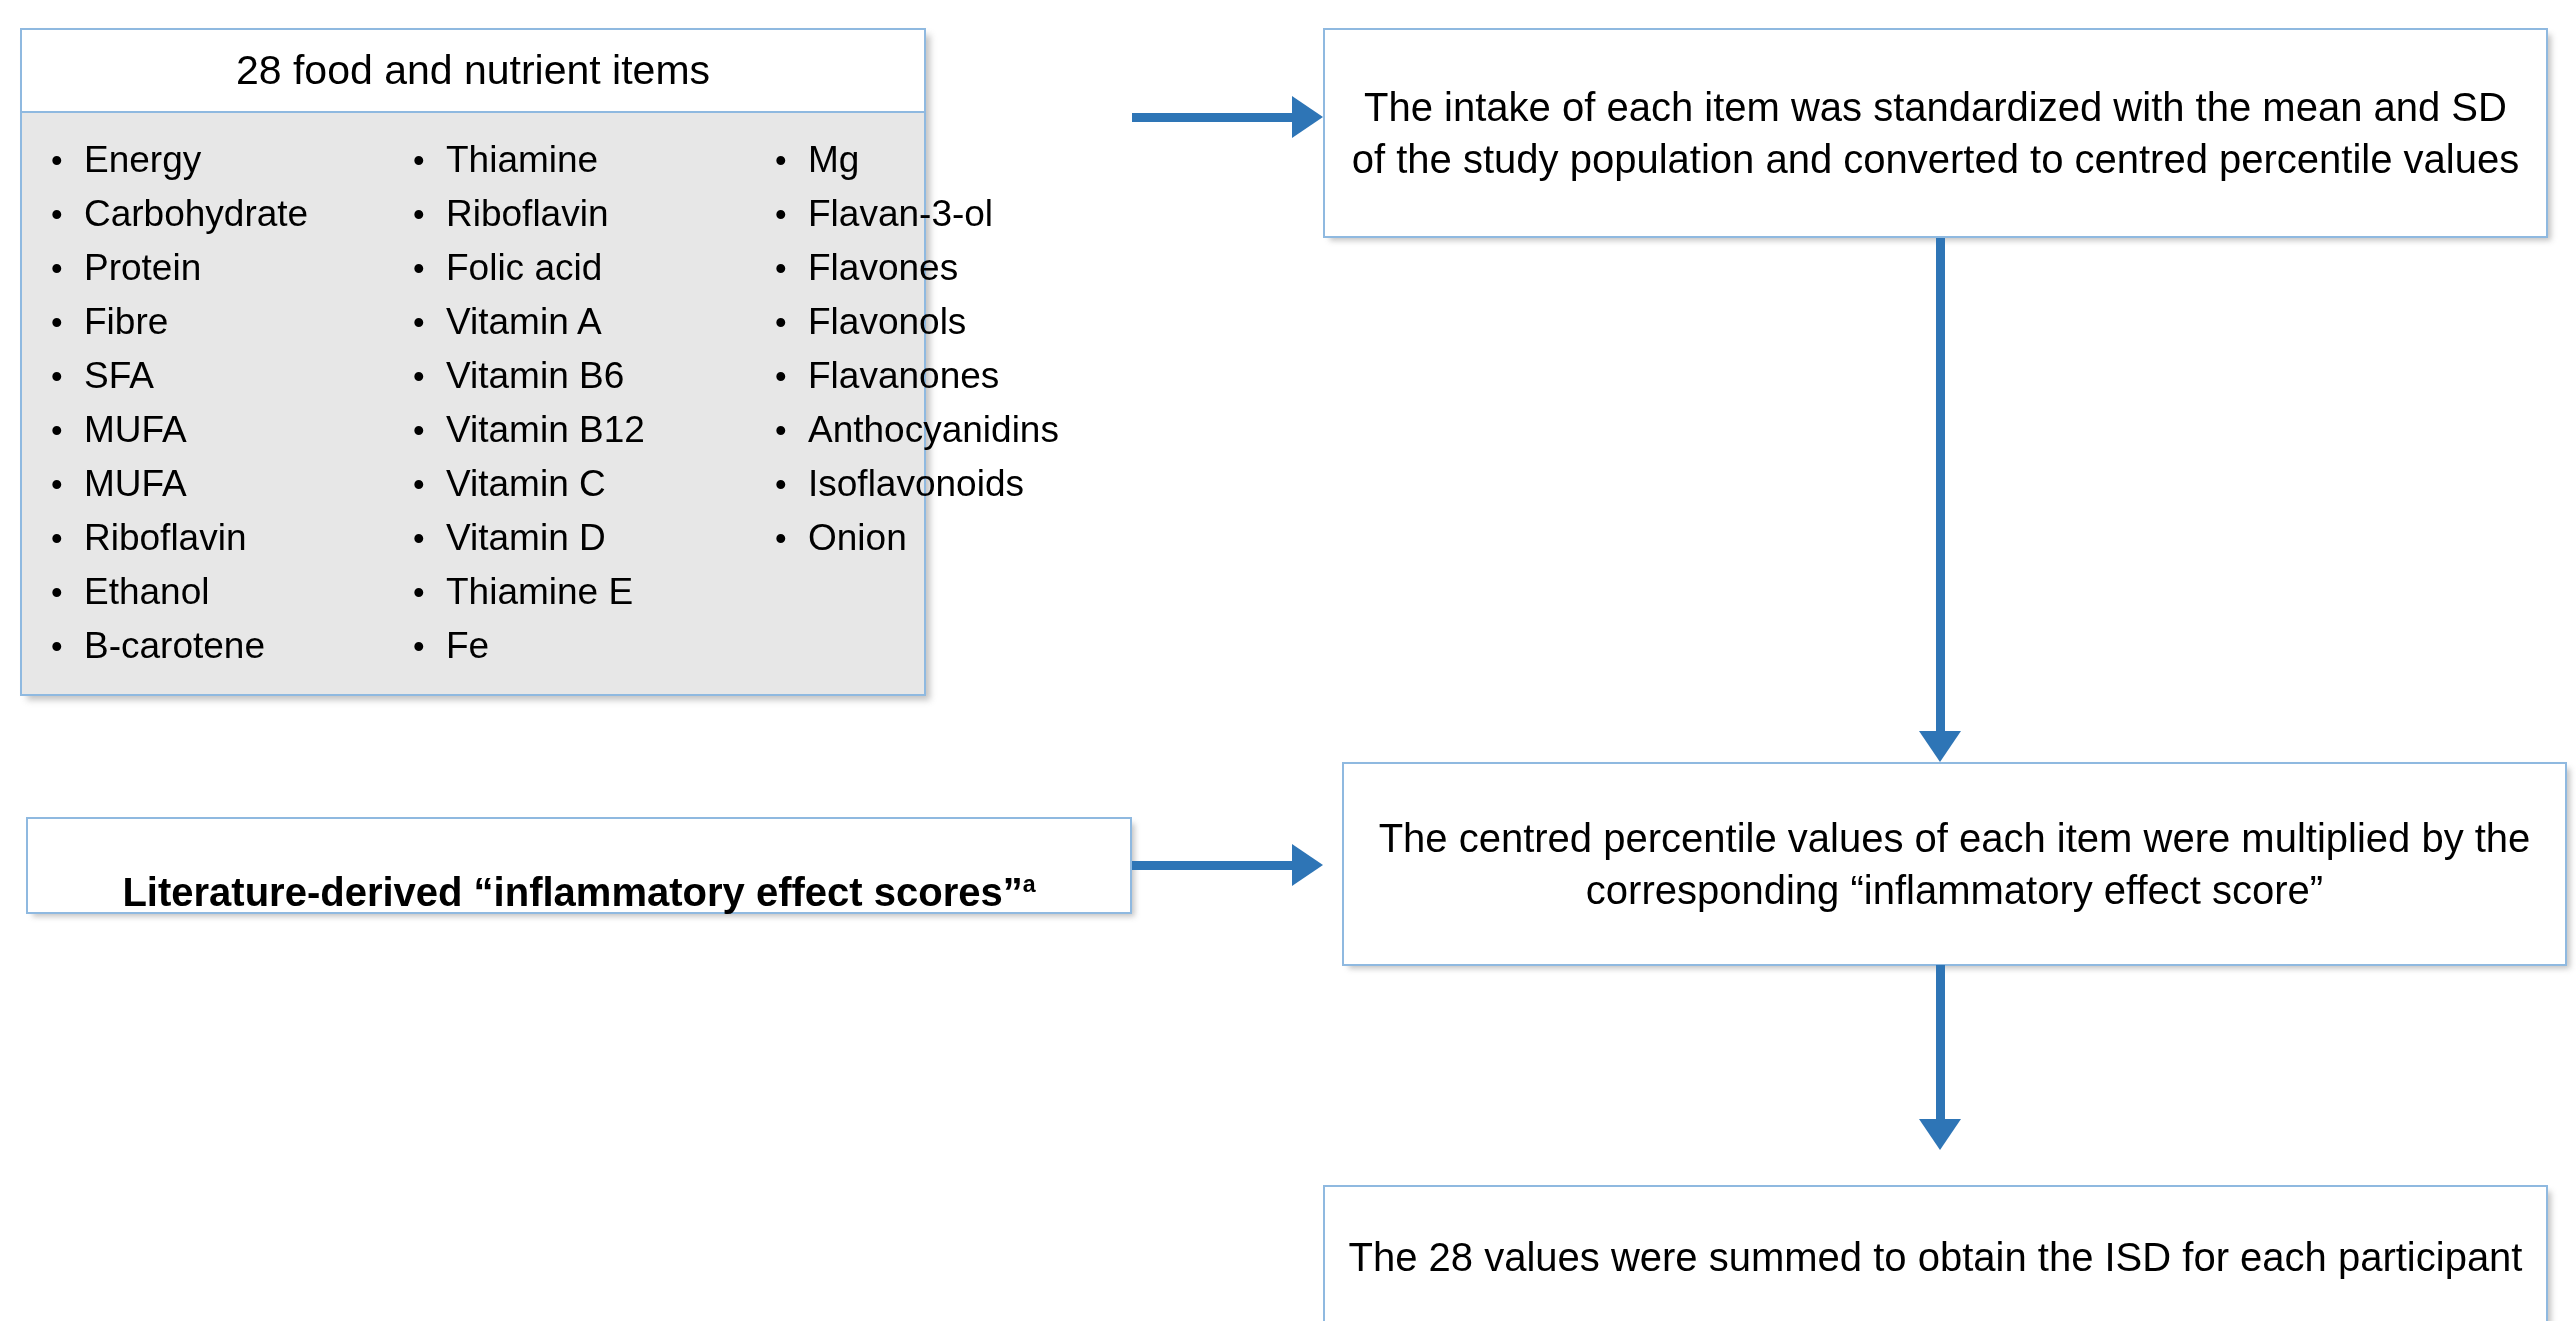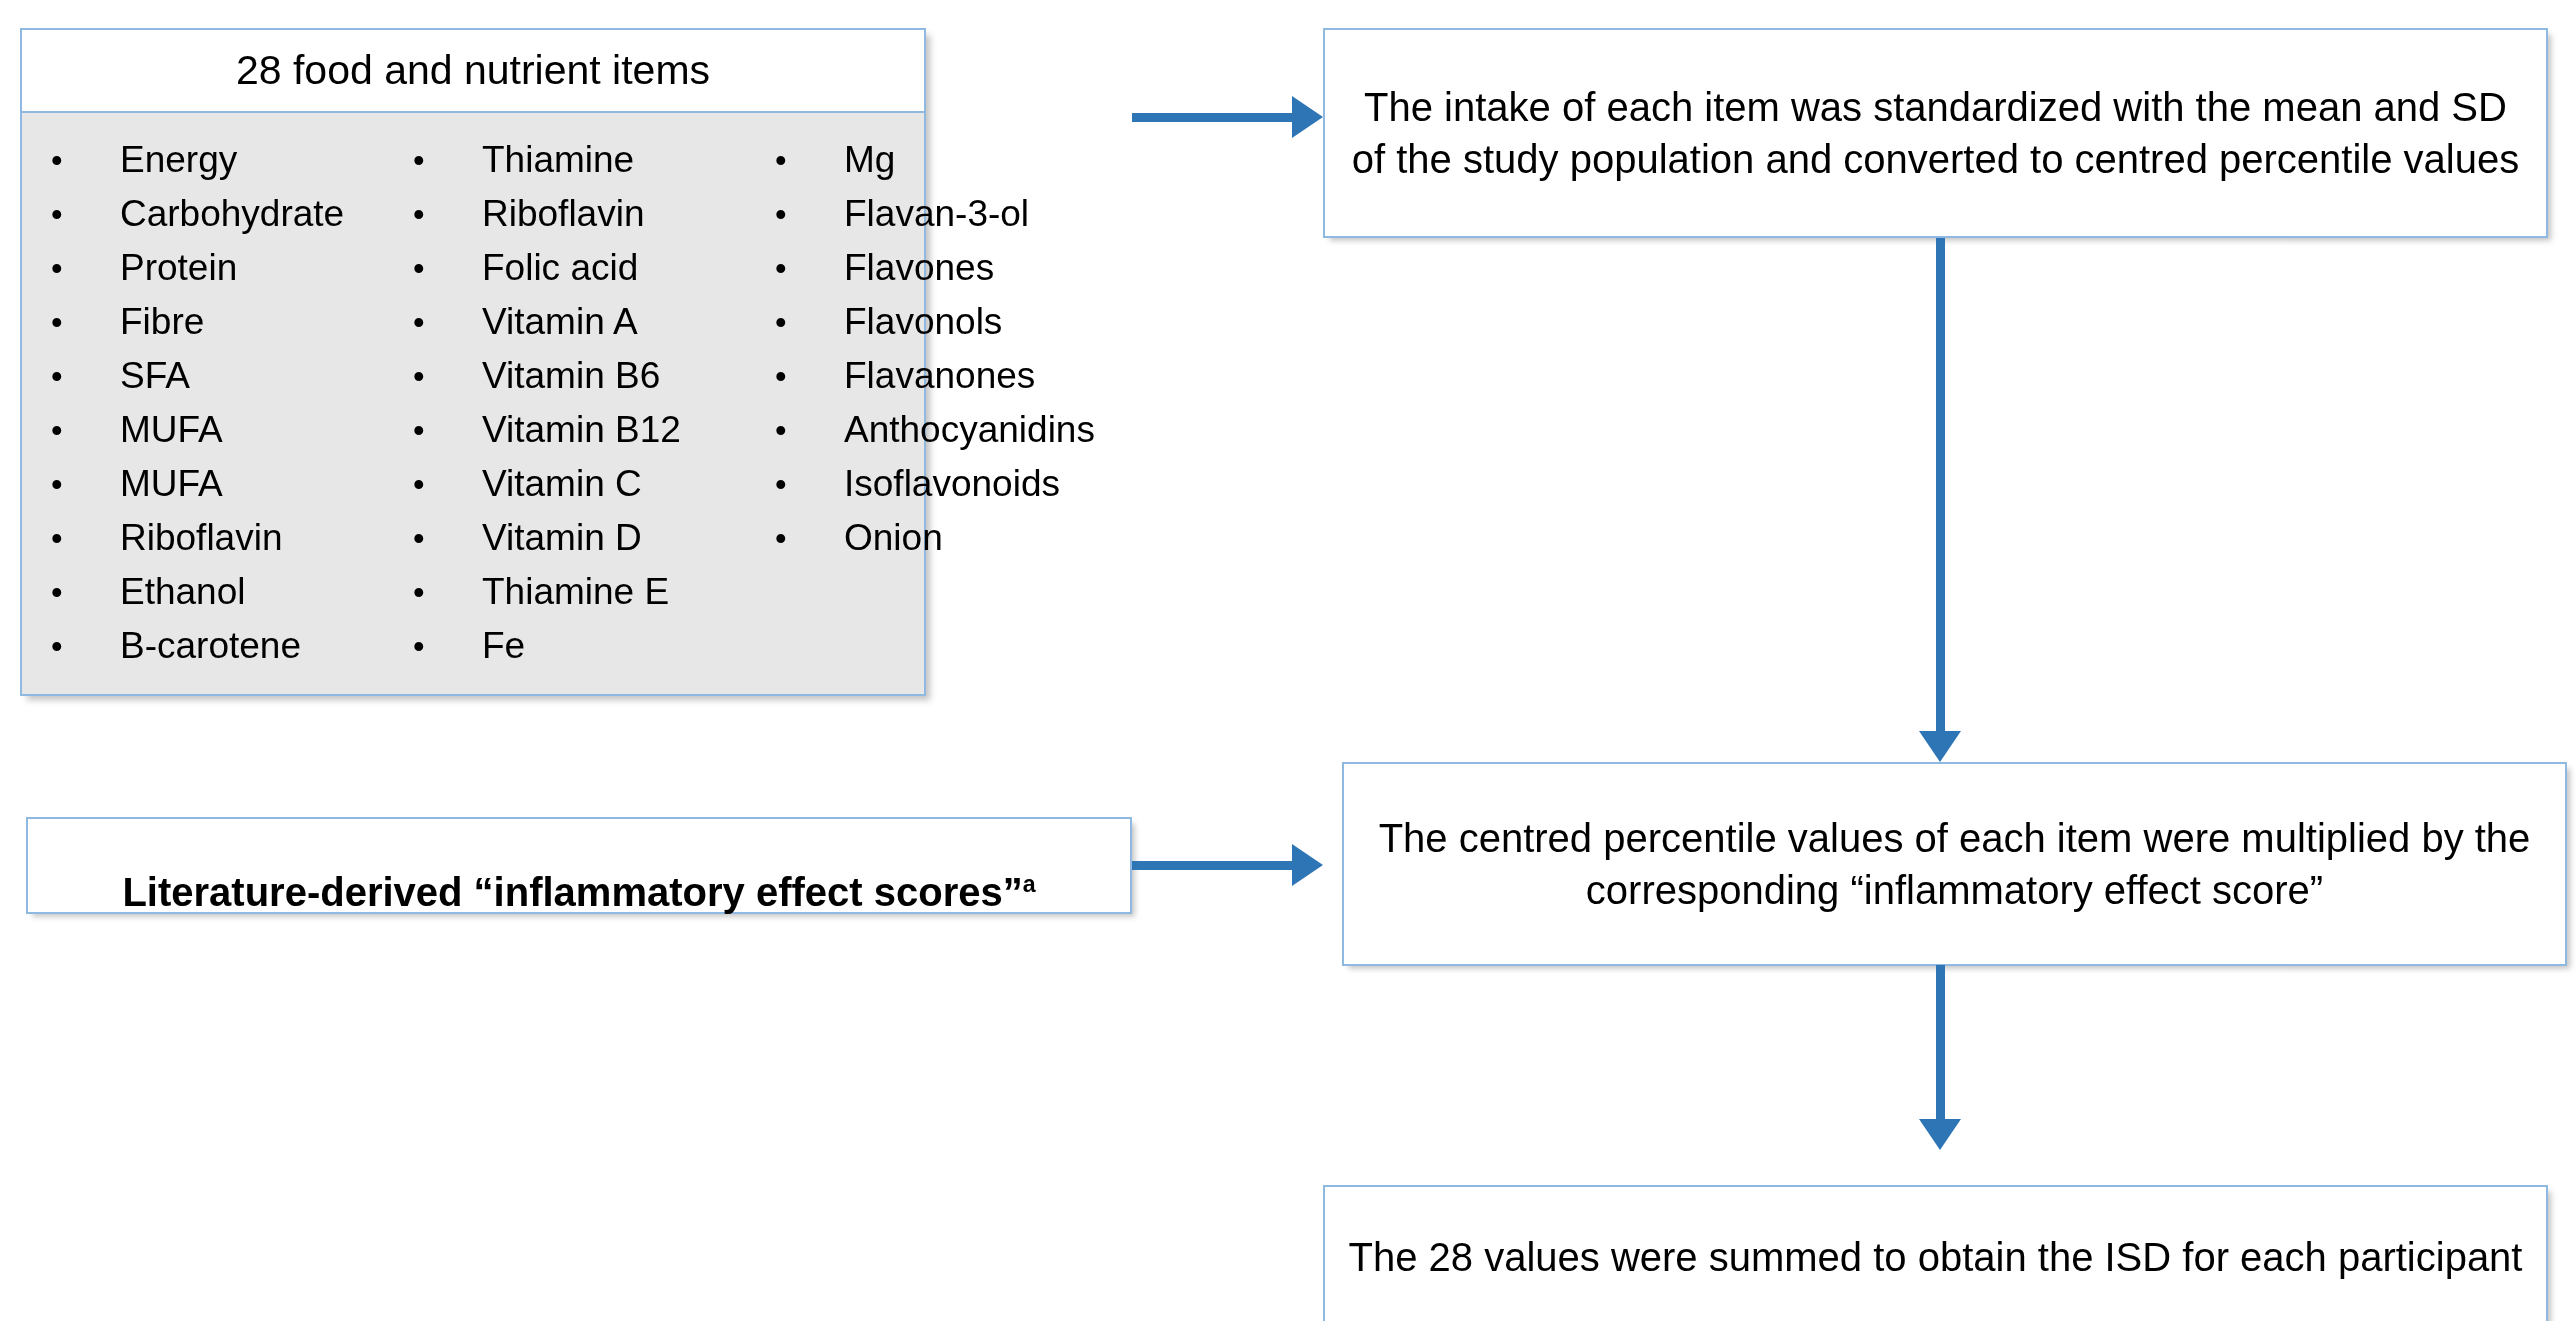--- a/index.html
+++ b/index.html
@@ -104,21 +104,20 @@
     height: 54px;
   }
   .bullet-dot {
     flex: 0 0 auto;
     width: 33px;
     font-size: 33px;
     line-height: 54px;
   }
   .bullet-label {
     flex: 1 1 auto;
-    margin-left: 36px;
   }
 
   
   .h-arrow-line {
     position: absolute;
     height: 9px;
     background: #2E75B6;
   }
   .h-arrow-head {
     position: absolute;

